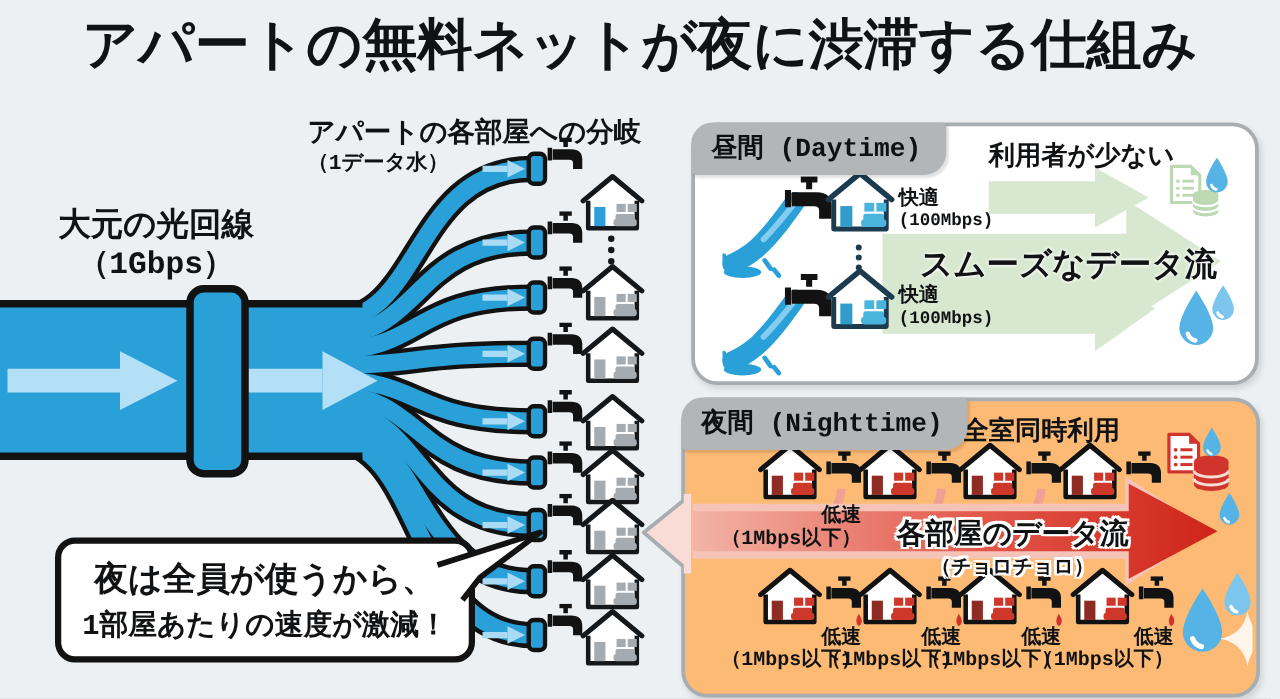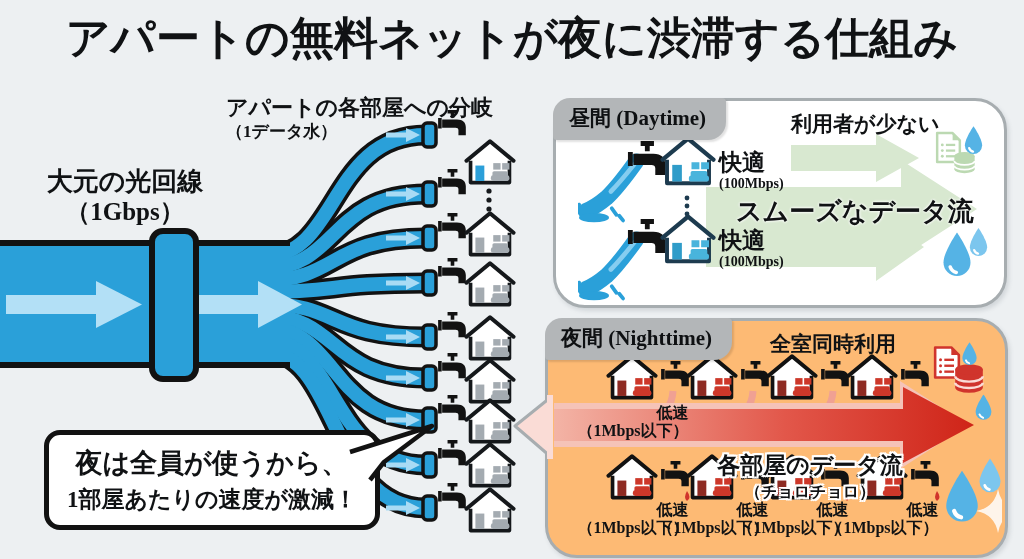--- a/index.html
+++ b/index.html
@@ -1,52 +1,52 @@
 <!DOCTYPE html>
 <html><head>
 <meta charset="utf-8">
 <style>
   html,body{margin:0;padding:0;background:#d8dbde;}
   .canvas{position:relative;width:1024px;height:559px;overflow:hidden;background:#edf0f2;
-          font-family:Liberation Serif, serif;color:#101214;}
+          font-family:Liberation Mono, monospace;color:#101214;}
   .abs{position:absolute;}
   .jp{font-weight:800;line-height:1.05;}
   
   .title{top:16px;left:0;right:0;text-align:center;font-size:44px;font-weight:900;letter-spacing:0px;}
   
   .src-label{top:168px;left:20px;width:210px;text-align:center;font-size:26px;}
   .src-label .l2{font-size:25px;margin-top:4px;}
-  .branch-label{top:96px;left:226px;width:280px;font-size:22px;}
+  .branch-label{top:96px;left:246px;width:280px;font-size:22px;}
   .branch-label .l2{font-size:17px;margin-top:4px;}
   
   .bubble{top:430px;left:44px;width:326px;height:90px;background:#fff;border:5px solid #121212;
           border-radius:16px;z-index:6;display:flex;flex-direction:column;justify-content:center;
           align-items:center;text-align:left;}
   .bubble .b1{font-size:27px;font-weight:900;}
   .bubble .b2{font-size:23px;font-weight:900;margin-top:3px;}
   .tail{z-index:7;}
   
-  .panel{border:3px solid #a7adb0;border-radius:32px;box-shadow:2px 3px 4px rgba(90,100,110,.18);}
+  .panel{border:3px solid #a7adb0;border-radius:21px;box-shadow:2px 3px 4px rgba(90,100,110,.18);}
   .panel-day{top:98px;left:553px;width:448px;height:204px;background:#ffffff;}
   .panel-night{top:318px;left:545px;width:457px;height:234px;background:#fdba74;}
   .badge{position:absolute;top:-3px;left:-3px;background:#b3b6b8;color:#0e1012;font-size:21px;
          font-weight:800;padding:6px 20px 8px 16px;border-radius:17px 4px 18px 4px;
          box-shadow:2px 2px 2px rgba(0,0,0,.12);white-space:nowrap;z-index:4;}
   .headline{font-size:21px;font-weight:800;white-space:nowrap;text-align:center;}
-  .room-status{font-size:23px;font-weight:800;line-height:1;}
+  .room-status{font-size:16px;font-weight:800;line-height:1;}
   .room-speed{font-size:14px;font-weight:700;line-height:1;margin-top:3px;}
   .slow-label{text-align:right;transform:translateX(-50%);white-space:nowrap;}
   .slow-label .s1{font-size:16px;font-weight:800;line-height:1.05;}
   .slow-label .s2{font-size:16px;font-weight:800;line-height:1.15;}
   .flow-day{font-size:26px;font-weight:800;white-space:nowrap;
             text-shadow:0 0 3px #fff,0 0 3px #fff;}
   .flow-night{white-space:nowrap;text-align:center;transform:translateX(-50%);
      text-shadow:-2px -2px 0 #fff,2px -2px 0 #fff,-2px 2px 0 #fff,2px 2px 0 #fff,
                  0 -2px 0 #fff,0 2px 0 #fff,-2px 0 0 #fff,2px 0 0 #fff;}
-  .flow-night .f1{font-size:23px;font-weight:900;margin-top:39px;}
+  .flow-night .f1{font-size:23px;font-weight:900;}
   .flow-night .f2{font-size:16px;font-weight:800;margin-top:1px;}
   
   .h-gray{--i:#a4abb1;--door:#a4abb1;--outline:#15181b;}
   .h-first{--i:#a4abb1;--door:#2b9fd9;--outline:#15181b;}
   .h-day{--i:#49b4dc;--door:#2f9cc9;--outline:#1d3b4f;}
   .h-night{--i:#cd382a;--door:#8e2b22;--outline:#121212;}
   .i-green{--c:#bcd9b2;}
   .i-red{--c:#d0342c;}
   .d-blue{--drop:#55b3e5;}
   .d-light{--drop:#7cc6ee;}

